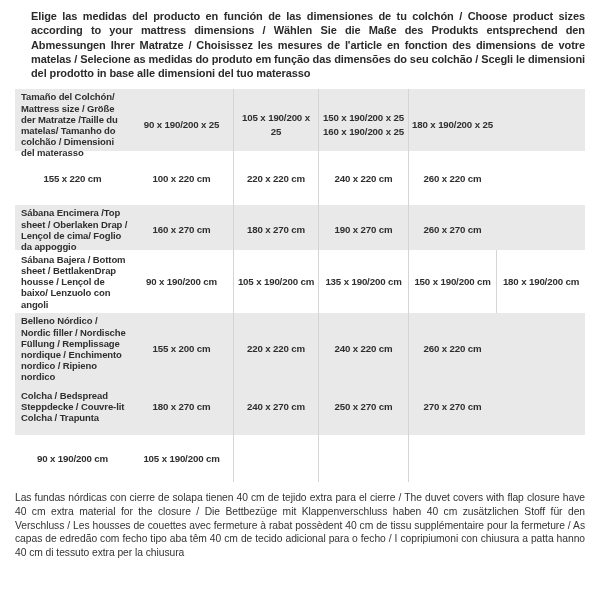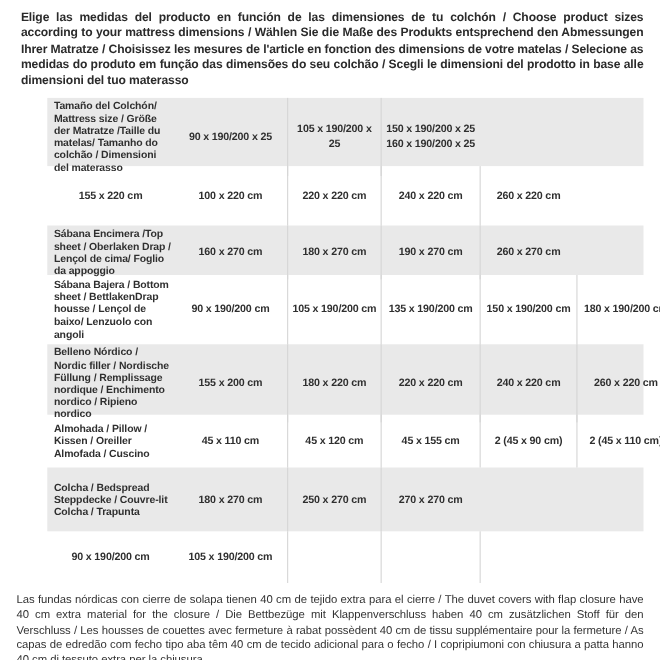--- a/index.html
+++ b/index.html
@@ -4,30 +4,29 @@
 <style>
   html,body{margin:0;padding:0;background:#ffffff;}
   body{
     width:600px;height:600px;overflow:hidden;
     font-family:"Liberation Sans","DejaVu Sans",sans-serif;
     color:#2f2f2f;
     -webkit-font-smoothing:antialiased;
   }
   .page{padding:9px 15px 0 15px;width:570px;}
   .intro{
-    margin:0 0 9px 4px;
+    margin:0 0 9px 16px;
     font-size:11px;font-weight:700;line-height:1.3;
     text-align:justify;color:#2b2b2b;letter-spacing:-0.1px;
   }
   .size-table{width:570px;}
   .row{
     display:grid;
     grid-template-columns:115px 103px 85px 90px 88px 89px;
     align-items:center;
-    margin-left:28px;
   }
   .row.shade{background:#e9e9e9;}
   .r0{height:62px}.r1{height:54px}.r2{height:45px}.r3{height:63px}
   .r4{height:64px}.r5{height:48px}.r6{height:58px}.r7{height:47px}
   .cell{box-sizing:border-box;}
   .cell.label{
     padding:2px 2px 2px 6px;
     font-size:9.5px;font-weight:700;line-height:1.16;
     letter-spacing:-0.1px;text-align:left;
   }
@@ -54,20 +53,21 @@
   <p class="intro">Elige las medidas del producto en función de las dimensiones de tu colchón / Choose product sizes according to your mattress dimensions / Wählen Sie die Maße des Produkts entsprechend den Abmessungen Ihrer Matratze / Choisissez les mesures de l'article en fonction des dimensions de votre matelas / Selecione as medidas do produto em função das dimensões do seu colchão / Scegli le dimensioni del prodotto in base alle dimensioni del tuo materasso</p>
 
   <div class="size-table">
 
     <div class="row shade r0">
       <div class="cell label">Tamaño del Colchón/ Mattress size / Größe der Matratze /Taille du matelas/ Tamanho do colchão / Dimensioni del materasso</div>
       <div class="cell val">90 x 190/200 x 25</div>
       <div class="cell val">105 x 190/200 x 25</div>
       <div class="cell val">150 x 190/200 x 25
 160 x 190/200 x 25</div>
+      <div class="cell val">180 x 190/200 x 25</div>
     </div>
 
     <div class="row r1">
       <div class="cell val">155 x 220 cm</div>
       <div class="cell val">100 x 220 cm</div>
       <div class="cell val">220 x 220 cm</div>
       <div class="cell val">240 x 220 cm</div>
       <div class="cell val">260 x 220 cm</div>
     </div>
 
@@ -84,38 +84,30 @@
       <div class="cell val">90 x 190/200 cm</div>
       <div class="cell val">105 x 190/200 cm</div>
       <div class="cell val">135 x 190/200 cm</div>
       <div class="cell val">150 x 190/200 cm</div>
       <div class="cell val">180 x 190/200 cm</div>
     </div>
 
     <div class="row shade r4">
       <div class="cell label">Belleno Nórdico / Nordic filler / Nordische Füllung / Remplissage nordique / Enchimento nordico / Ripieno nordico</div>
       <div class="cell val">155 x 200 cm</div>
-      <div class="cell val">180 x 220 cm</div>
       <div class="cell val">220 x 220 cm</div>
       <div class="cell val">240 x 220 cm</div>
       <div class="cell val">260 x 220 cm</div>
     </div>
 
-    <div class="row r5">
-      <div class="cell label">Almohada  / Pillow / Kissen / Oreiller Almofada / Cuscino</div>
-      <div class="cell val">45 x 110 cm</div>
-      <div class="cell val">45 x 120 cm</div>
-      <div class="cell val">45 x 155 cm</div>
-      <div class="cell val">2 (45 x 90 cm)</div>
-      <div class="cell val">2 (45 x 110 cm)</div>
-    </div>
 
     <div class="row shade r6">
       <div class="cell label">Colcha / Bedspread Steppdecke / Couvre-lit Colcha / Trapunta</div>
       <div class="cell val">180 x 270 cm</div>
+      <div class="cell val">240 x 270 cm</div>
       <div class="cell val">250 x 270 cm</div>
       <div class="cell val">270 x 270 cm</div>
     </div>
 
     <div class="row r7">
       <div class="cell val">90 x 190/200 cm</div>
       <div class="cell val">105 x 190/200 cm</div>
       <div class="cell val"></div>
       <div class="cell val"></div>
       <div class="cell val"></div>

